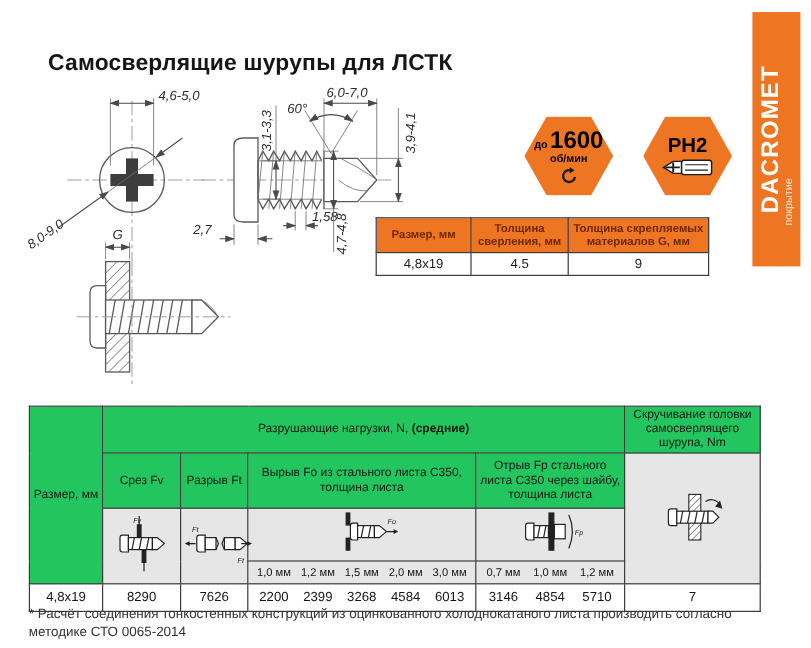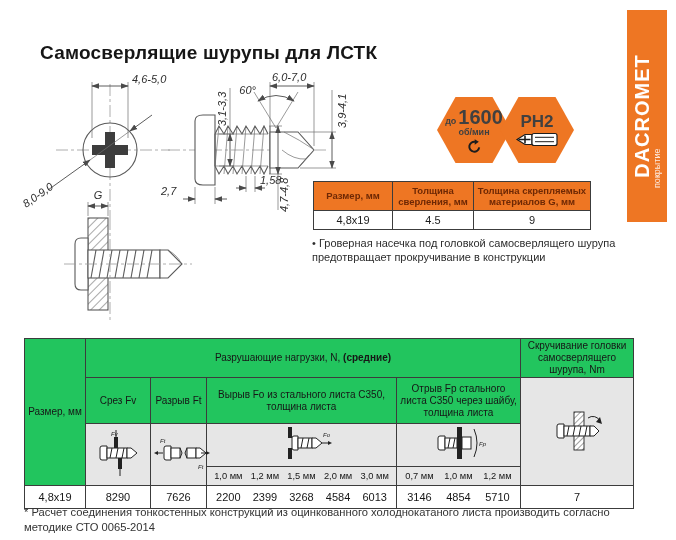--- a/index.html
+++ b/index.html
@@ -21,25 +21,25 @@
 
   
   .banner{position:absolute;left:627px;top:10px;width:40px;height:212px;background:#EE7623;}
   .banner-inner{position:absolute;width:212px;height:40px;left:-86px;top:86px;
                 transform:rotate(-90deg);display:flex;flex-direction:column;
                 align-items:center;justify-content:center;}
   .banner-title{font-size:20px;font-weight:bold;color:#fff;letter-spacing:1px;line-height:1;}
   .banner-sub{font-size:9px;color:rgba(255,255,255,.85);line-height:1;margin-top:1px;align-self:flex-start;padding-left:34px;}
 
   
-  .hex{position:absolute;width:74px;height:66px;background:#EE7623;color:#404040;
+  .hex{position:absolute;width:74px;height:66px;background:#EE7623;color:#000000;
        clip-path:polygon(25% 0,75% 0,100% 50%,75% 100%,25% 100%,0 50%);
        display:flex;flex-direction:column;align-items:center;justify-content:center;}
   .hex1{left:437px;top:97px;}
-  .hex2{left:500px;top:97px;}
+  .hex2{left:536px;top:97px;}
   .rpm-line{display:flex;align-items:baseline;font-weight:bold;line-height:1;}
   .rpm-prefix{font-size:9px;margin-right:2px;}
   .rpm-value{font-size:20px;}
   .rpm-unit{font-size:9px;font-weight:bold;line-height:1;margin-top:1px;}
   .bit-label{font-size:17px;font-weight:bold;line-height:1;margin-bottom:2px;}
 
   
   .spec-table{position:absolute;left:313px;top:181px;width:277px;border-collapse:collapse;table-layout:fixed;}
   .spec-table th,.spec-table td{border:1px solid #3c3c3c;text-align:center;vertical-align:middle;padding:1px 2px;}
   .spec-table th{background:#EE7623;color:#6e2804;font-size:9.5px;font-weight:bold;height:26px;line-height:1.2;}
@@ -264,21 +264,20 @@
     </tr>
     <tr class="spec-row">
       <td>4,8x19</td>
       <td>4.5</td>
       <td>9</td>
     </tr>
   </tbody>
     </table>
 
   <ul class="features">
-    <li>Гроверная насечка под головкой самосверлящего шурупа предотвращает прокручивание в конструкции</li>
   </ul>
 
   <table class="load-table">
     <colgroup>
       <col style="width:61px">
         <col style="width:65px">
         <col style="width:56px">
       <col style="width:190px">
         <col style="width:124px">
         <col style="width:113px">

